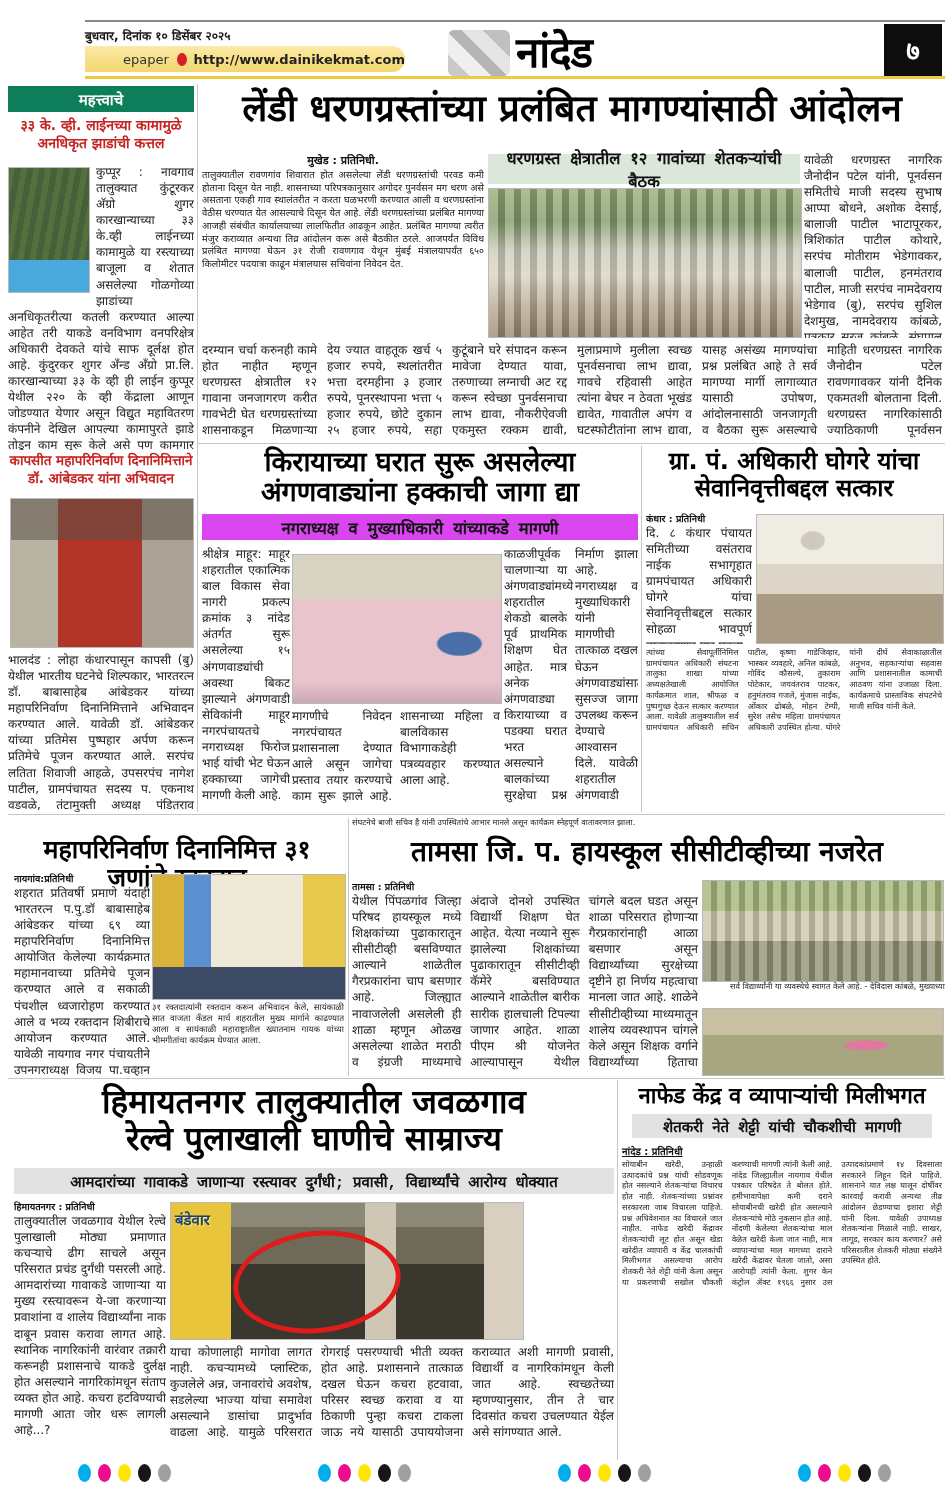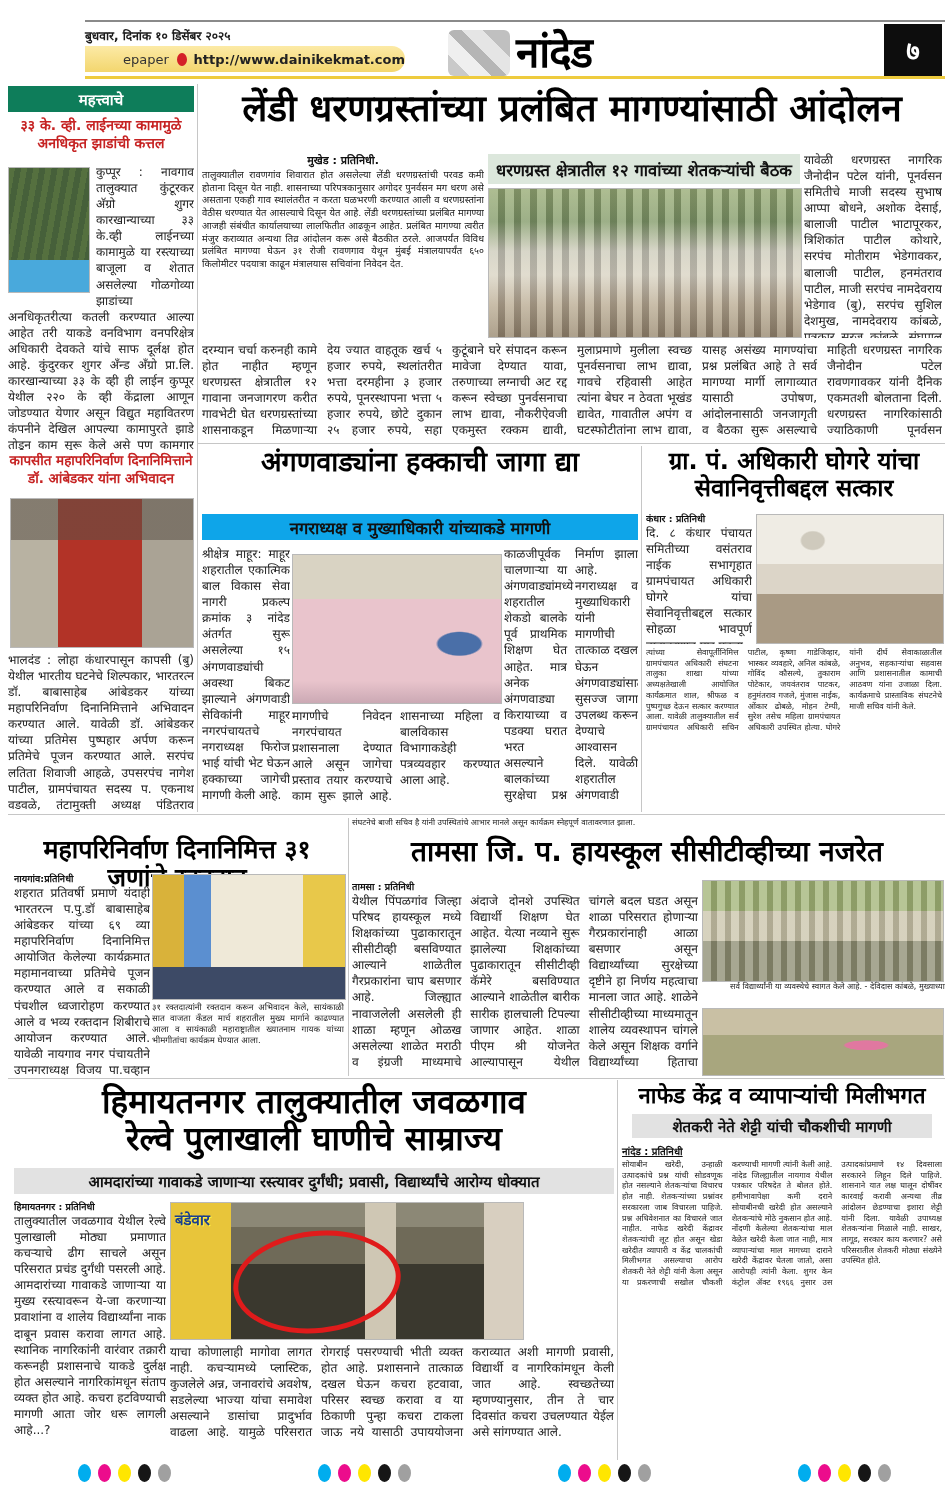--- a/index.html
+++ b/index.html
@@ -5,21 +5,21 @@
   html,body{margin:0;padding:0;background:#ffffff;}
   .page{position:relative;width:945px;height:1501px;background:#fff;
         font-family:"DejaVu Sans",sans-serif;color:#1a1a1a;overflow:hidden;}
   .abs{position:absolute;}
   .jt{text-align:justify;font-size:12px;line-height:1.34;color:#222;overflow:hidden;}
   .jt.small{font-size:8px;}
   .cols2{column-count:2;column-gap:8px;}
   .cols3{column-count:3;column-gap:9px;}
   .cols6{column-count:6;column-gap:10px;}
   .hl{font-weight:bold;color:#000;text-align:center;line-height:1.12;}
-  .subbar{text-align:center;font-weight:bold;display:flex;align-items:center;justify-content:center;color:#111;}
+  .subbar{text-align:center;font-weight:bold;display:flex;align-items:center;justify-content:center;color:#111;font-family:Liberation Mono, monospace;}
   .redhl{color:#c62323;font-weight:bold;text-align:center;line-height:1.3;}
   .byline{font-weight:bold;color:#111;}
   .photo{background-size:cover;border:1px solid #b9b9b9;}
   .vline{position:absolute;width:1px;background:#c6c6c6;}
   .hline{position:absolute;height:1px;background:#c6c6c6;}
   .dot{width:13px;height:18px;border-radius:50%;display:inline-block;margin-right:7px;}
   .d-c{background:#00adee;} .d-m{background:#ec0c8c;} .d-y{background:#ffe600;}
   .d-k{background:#161616;} .d-g{background:#a0a0a0;}
   .cap{font-size:8.5px;line-height:1.3;color:#222;text-align:justify;}
 </style>
@@ -77,23 +77,24 @@
   <div class="abs photo" style="left:488px;top:188px;width:312px;height:148px;background:
       repeating-linear-gradient(90deg,rgba(255,255,255,.28) 0 9px,rgba(70,70,85,.22) 9px 16px),
       linear-gradient(180deg,#8fa468 0%,#77915a 22%,#c9c7b4 42%,#d6d0bd 58%,#b4a488 78%,#8d7c60 100%);"></div>
   <div class="abs jt" style="left:804px;top:152px;width:138px;height:186px;">यावेळी धरणग्रस्त नागरिक जैनोदीन पटेल यांनी, पूनर्वसन समितीचे माजी सदस्य सुभाष आप्पा बोधने, अशोक देसाई, बालाजी पाटील भाटापूरकर, त्रिशिकांत पाटील कोथारे, सरपंच मोतीराम भेडेगावकर, बालाजी पाटील, हनमंतराव पाटील, माजी सरपंच नामदेवराय भेडेगाव (बु), सरपंच सुशिल देशमुख, नामदेवराय कांबळे, पत्रकार सुरज कांबळे, संघपाल भेडेगावकर, संजय वाघमारे, निळकंठ पाटील, वाकोडे गुरूजी, दामू पाटील, विकास गोलीकर, नामोराव पाटील शिंदे, प्रदिप पाटील हासनाळकर यांच्यासह इतर १२ गावचे धरणग्रस्त शेतकरी उपस्थित होते.</div>
 
   <div class="abs jt cols6" style="left:202px;top:342px;width:740px;height:98px;">दरम्यान चर्चा करुनही कामे होत नाहीत म्हणून धरणग्रस्त क्षेत्रातील १२ गावाना जनजागरण करीत गावभेटी घेत धरणग्रस्तांच्या शासनाकडून मिळणाऱ्या देय ज्यात वाहतूक खर्च ५ हजार रुपये, स्थलांतरीत भत्ता दरमहीना ३ हजार रुपये, पूनरस्थापना भत्ता ५ हजार रुपये, छोटे दुकान २५ हजार रुपये, सहा कुटूंबाने घरे संपादन करून मावेजा देण्यात यावा, तरुणाच्या लग्नाची अट रद्द करून स्वेच्छा पुनर्वसनाचा लाभ द्यावा, नौकरीऐवजी एकमुस्त रक्कम द्यावी, मुलाप्रमाणे मुलीला स्वच्छ पूनर्वसनाचा लाभ द्यावा, गावचे रहिवासी आहेत त्यांना बेघर न ठेवता भूखंड द्यावेत, गावातील अपंग व घटस्फोटीतांना लाभ द्यावा, यासह असंख्य मागण्यांचा प्रश्न प्रलंबित आहे ते सर्व मागण्या मार्गी लागाव्यात यासाठी उपोषण, आंदोलनासाठी जनजागृती व बैठका सुरू असल्याचे माहिती धरणग्रस्त नागरिक जैनोदीन पटेल रावणगावकर यांनी दैनिक एकमतशी बोलताना दिली. धरणग्रस्त नागरिकांसाठी ज्याठिकाणी पूनर्वसन करण्यात येत आहे तेथील रस्ते, पाणी, लाईट व पोच रस्ता या सर्व ठिकाणी सुविधा अपूर्ण अहेत ते पुर्ण करण्यात यावेत, गळभरणी झाली धरणात पाणी साठा झाला व गावे भूईसपाट होऊन धरणग्रस्त देशोधडीला लागला तरीही प्रशासन व शासनाकडून धरणग्रस्तांची कामे करण्यास दिरंगाई होत असुन मागण्या लवकर होत नाहीत यासाठी रावणगांव ते मुंबई पदयात्रा काढणारे लेंडी धरणग्रस्त गावातील धरणग्रस्त जनजागृती करून लवकरच उपजिल्हाधिकारी कार्यालय देगलूर येथे उपोषण व धरणाचे चालु असलेले काम बंद आंदोलनासाठी १२ गावात धरणग्रस्तांच्या बैठका घेण्यात येत आहेत. या बैठकांना धरणग्रस्त गावांमध्ये मोठा प्रतिसाद मिळत असल्याचे पटेल यांनी सांगितले.</div>
 
   <div class="hline" style="left:197px;top:443px;width:748px;"></div>
 
   <div class="abs hl" style="left:202px;top:447px;width:436px;font-size:27px;">
+    <div>किरायाच्या घरात सुरू असलेल्या</div>
     <div>अंगणवाड्यांना हक्काची जागा द्या</div>
   </div>
-  <div class="abs subbar" style="left:202px;top:514px;width:436px;height:26px;background:#0ea5e9;font-size:16.5px;">नगराध्यक्ष व मुख्याधिकारी यांच्याकडे मागणी</div>
+  <div class="abs subbar" style="left:202px;top:514px;width:436px;height:26px;background:#d946ef;font-size:16.5px;">नगराध्यक्ष व मुख्याधिकारी यांच्याकडे मागणी</div>
   <div class="abs jt" style="left:202px;top:546px;width:88px;height:264px;">श्रीक्षेत्र माहूर: माहूर शहरातील एकात्मिक बाल विकास सेवा नागरी प्रकल्प क्रमांक ३ नांदेड अंतर्गत सुरू असलेल्या १५ अंगणवाड्यांची अवस्था बिकट झाल्याने अंगणवाडी सेविकांनी माहूर नगरपंचायतचे नगराध्यक्ष फिरोज भाई यांची भेट घेऊन हक्काच्या जागेची मागणी केली आहे.</div>
   <div class="abs photo" style="left:292px;top:554px;width:208px;height:148px;background:
       radial-gradient(ellipse at 80% 60%,#4a6fa8 0 9%,rgba(0,0,0,0) 10%),
       linear-gradient(180deg,#d9d3c3 0 30%,#e9c4cc 30% 85%,#cba9b4 100%);"></div>
   <div class="abs jt cols2" style="left:292px;top:708px;width:208px;height:102px;">मागणीचे निवेदन नगरपंचायत प्रशासनाला देण्यात आले असून जागेचा प्रस्ताव तयार करण्याचे काम सुरू झाले आहे. शासनाच्या महिला व बालविकास विभागाकडेही पत्रव्यवहार करण्यात आला आहे.</div>
   <div class="abs jt cols2" style="left:504px;top:546px;width:134px;height:264px;">काळजीपूर्वक चालणाऱ्या या अंगणवाड्यांमध्ये शहरातील शेकडो बालके पूर्व प्राथमिक शिक्षण घेत आहेत. मात्र अनेक अंगणवाड्या किरायाच्या व पडक्या घरात भरत असल्याने बालकांच्या सुरक्षेचा प्रश्न निर्माण झाला आहे. नगराध्यक्ष व मुख्याधिकारी यांनी मागणीची तात्काळ दखल घेऊन अंगणवाड्यांसाठी सुसज्ज जागा उपलब्ध करून देण्याचे आश्वासन दिले. यावेळी शहरातील अंगणवाडी सेविका, मदतनीस मोठ्या संख्येने उपस्थित होत्या. हक्काची जागा मिळेपर्यंत पाठपुरावा सुरूच ठेवणार असल्याचे सेविकांनी सांगितले.</div>
 
   <div class="vline" style="left:641px;top:446px;height:366px;"></div>
 
   <div class="abs hl" style="left:646px;top:448px;width:296px;font-size:24px;">

